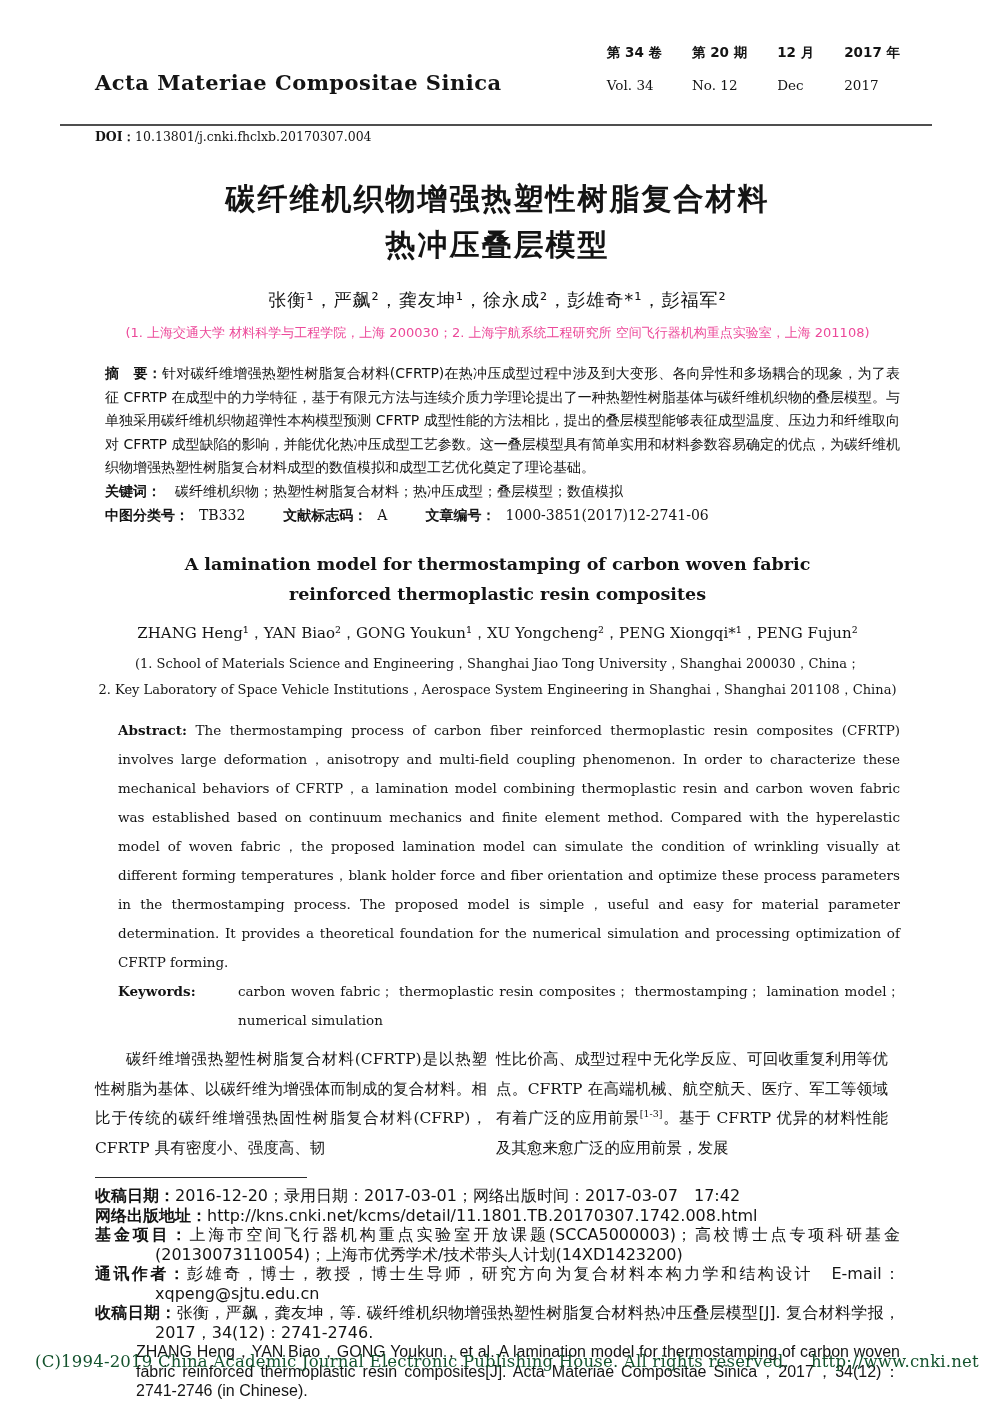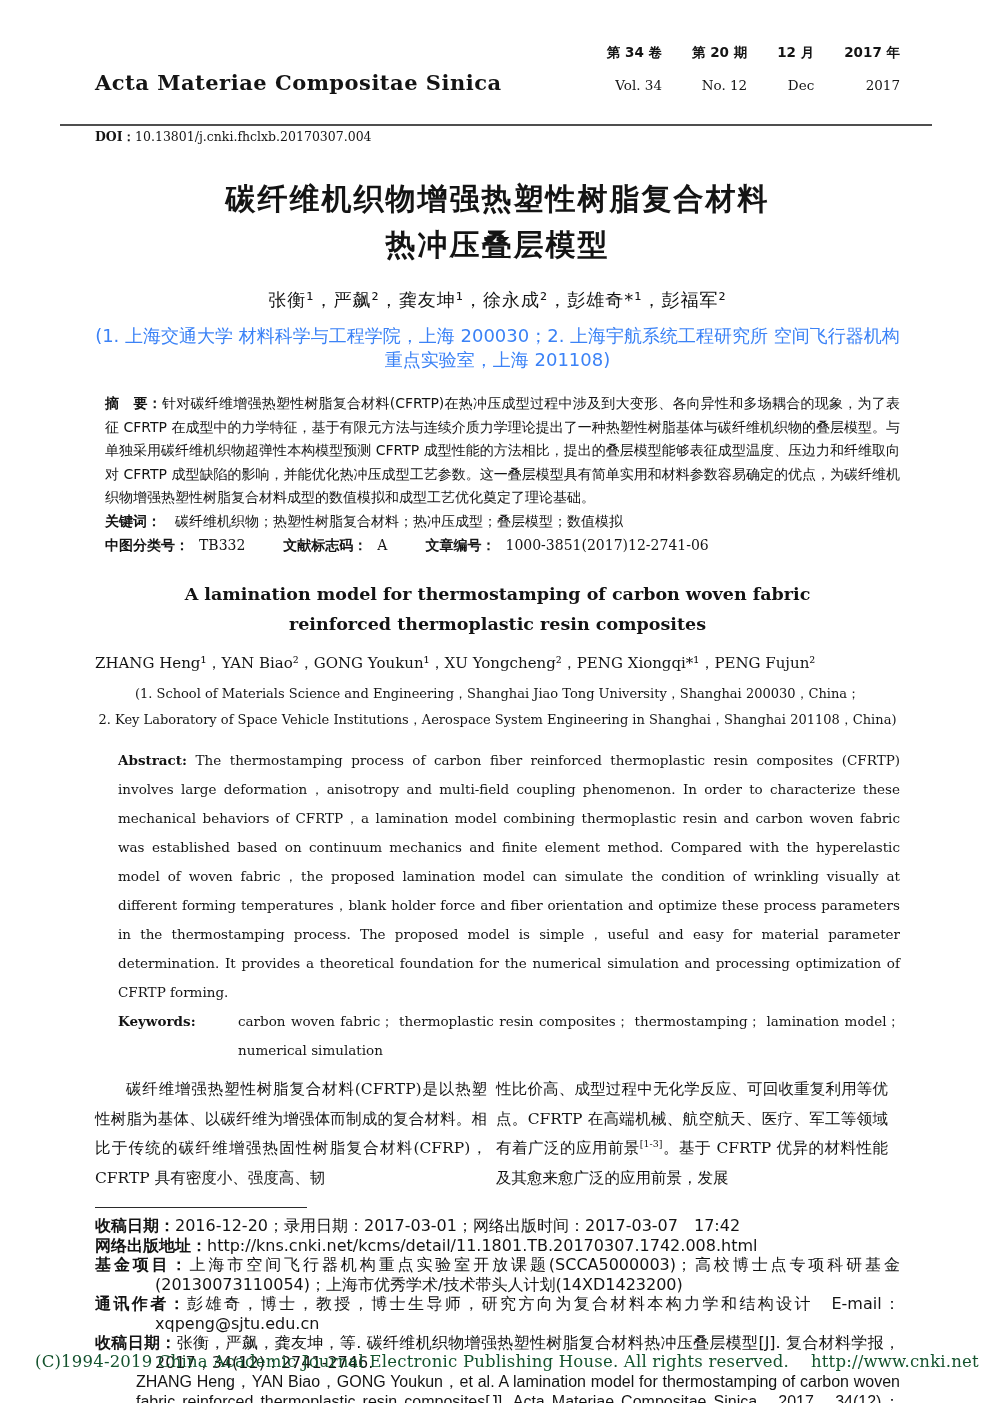--- a/index.html
+++ b/index.html
@@ -20,21 +20,21 @@
   .jt-cn {
     font-family: "DejaVu Sans", sans-serif;
     font-weight: 700; font-size: 26px; letter-spacing: 11px; line-height: 1.1;
   }
   .jt-en {
     font-family: "DejaVu Serif", serif;
     font-weight: 700; font-size: 21px; margin-top: 8px; letter-spacing: 0.5px;
   }
   .issue-grid {
     display: grid; grid-template-columns: repeat(4, auto);
-    column-gap: 30px; row-gap: 15px; text-align: right;
+    column-gap: 30px; row-gap: 15px; text-align: left;
     padding-bottom: 2px;
   }
   .issue-grid .cn { font-family:"DejaVu Sans", sans-serif; font-weight:700; font-size:13.5px; }
   .issue-grid .en { font-family:"DejaVu Serif", serif; font-size:13.5px; }
 
   .header-rule { position:absolute; left:60px; right:60px; top:124px; height:2px; background:#4f4f4f; }
 
   
   .doi { margin-top: 34px; font-size: 12.5px; }
   .doi b { font-family:"DejaVu Serif", serif; }
@@ -44,21 +44,21 @@
     margin-top: 30px; text-align:center;
     font-family:"DejaVu Sans", sans-serif; font-weight:700;
     font-size: 30px; line-height: 46px; letter-spacing: 2px;
   }
   .authors-cn {
     margin-top: 20px; text-align:center;
     font-family:"DejaVu Sans", sans-serif; font-size: 18px; letter-spacing:1px;
   }
   .affil-cn {
     margin-top: 12px; text-align:center;
-    font-family:"DejaVu Sans", sans-serif; font-size: 18px; color:#3b82f6;
+    font-family:"DejaVu Sans", sans-serif; font-size: 13px; color:#ec4899;
   }
 
   
   .abstract-cn {
     margin: 20px 0 0 10px;
     font-family:"DejaVu Sans", sans-serif;
     font-size: 14px; line-height: 23.6px;
     text-align: justify; text-justify: inter-ideograph;
   }
   .abstract-cn .lbl, .kw-cn .lbl, .clc .lbl { font-weight: 700; }
@@ -66,21 +66,21 @@
   .clc { margin-left:10px; font-family:"DejaVu Sans", sans-serif; font-size:14px; line-height:23.6px; }
   .clc .val { font-family:"DejaVu Serif", serif; }
   .clc .gap { display:inline-block; width:38px; }
   .clc .sgap { display:inline-block; width:10px; }
 
   
   .title-en {
     margin-top: 22px; text-align:center;
     font-weight: 700; font-size: 17.5px; line-height: 30px;
   }
-  .authors-en { margin-top: 15px; font-size: 15px; }
+  .authors-en { margin-top: 15px; text-align:center; font-size: 15px; }
   .affil-en { margin-top: 8px; text-align:center; font-size: 13px; line-height: 25.5px; }
 
   
   .abstract-en {
     margin: 14px 0 0 23px;
     font-size: 13.5px; line-height: 29px;
     text-align: justify;
   }
   .abstract-en .lbl { font-weight:700; }
   .kw-en { display:flex; margin-left:23px; font-size:13.5px; line-height:29px; }

